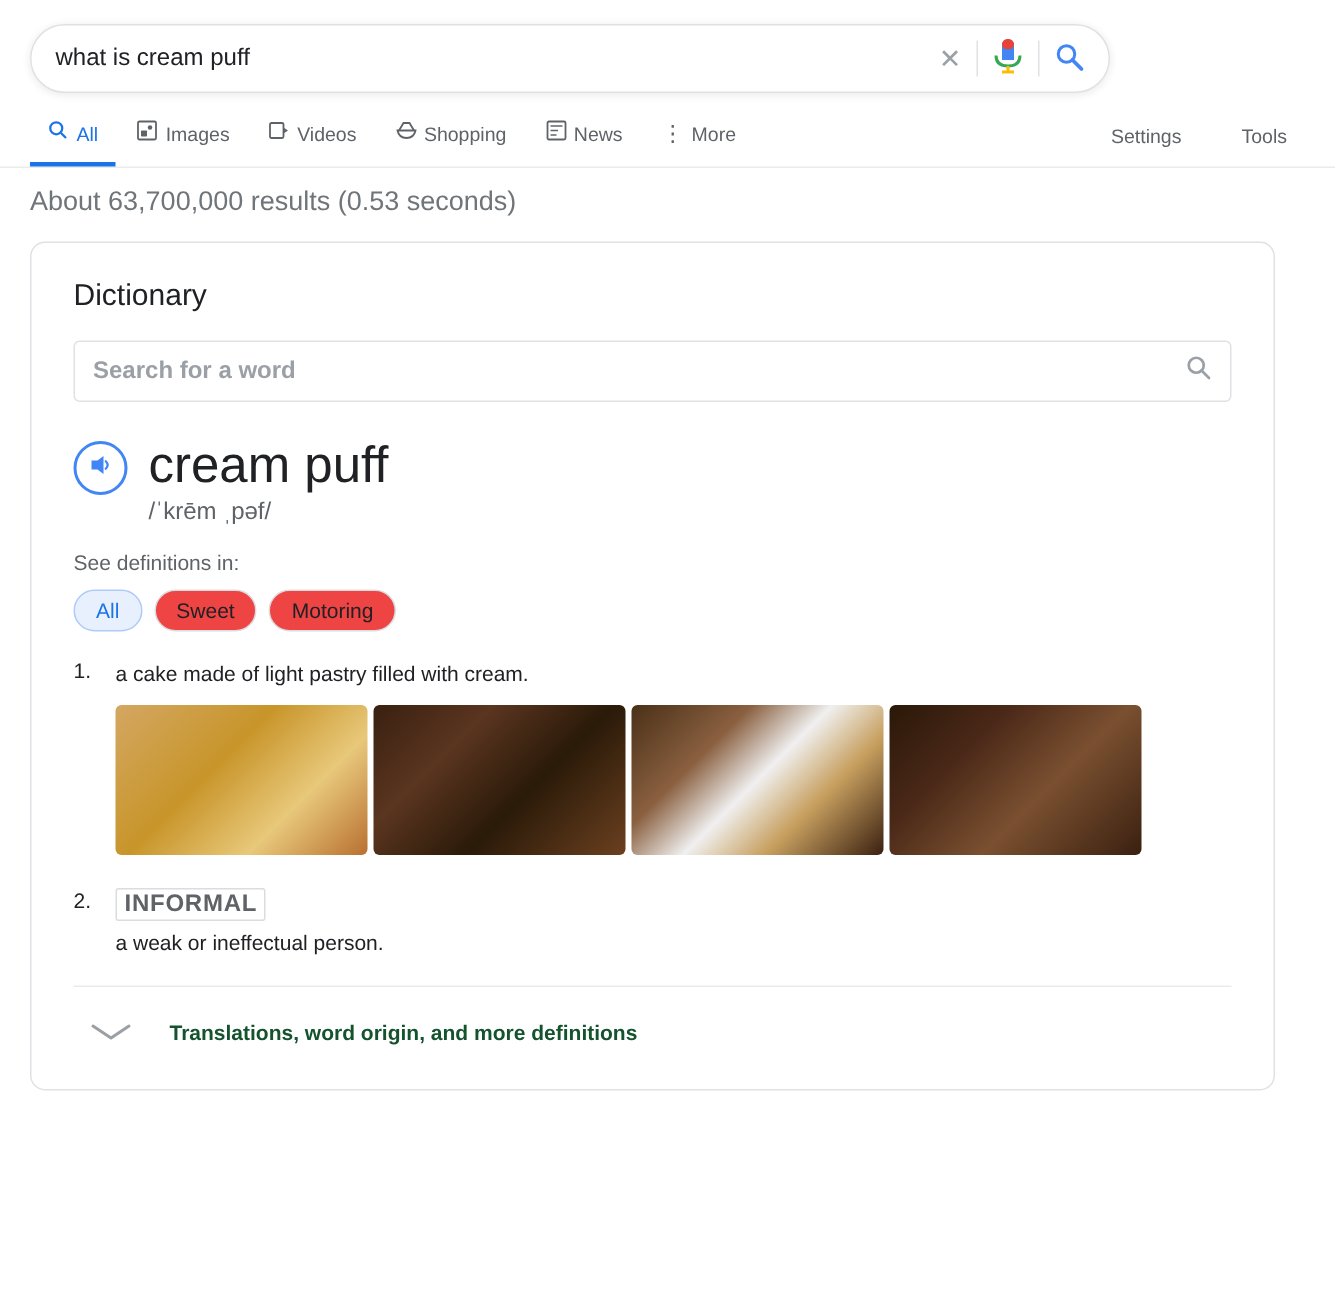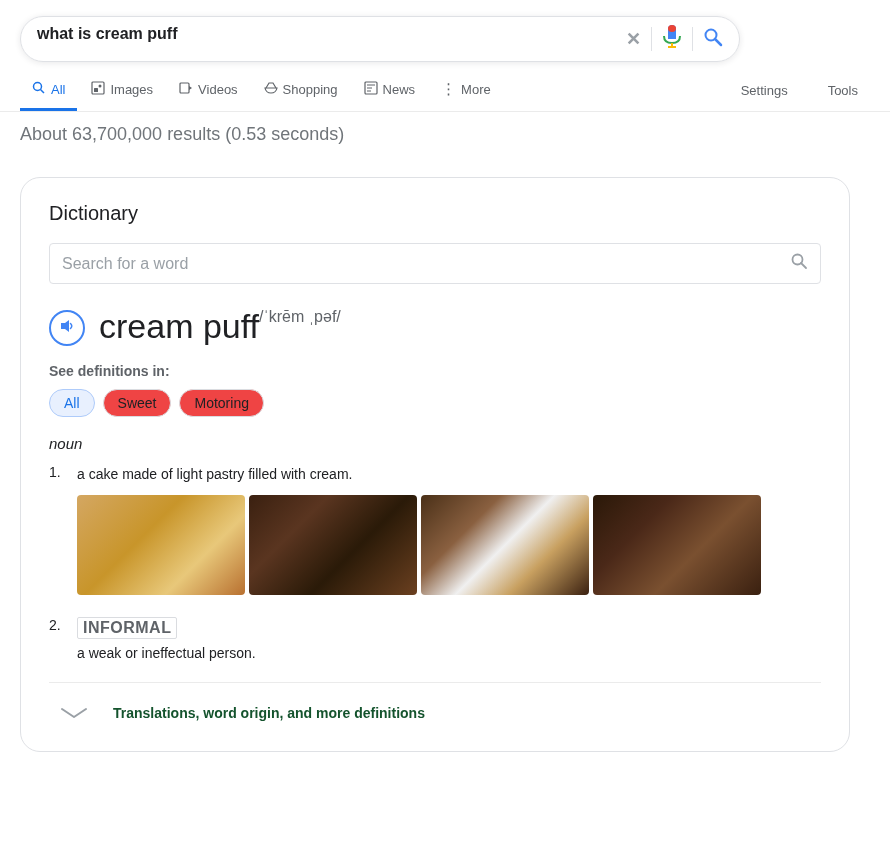--- a/index.html
+++ b/index.html
@@ -12,29 +12,28 @@
 
     
     .search-bar-container {
       padding: 16px 20px 0 20px;
       display: flex;
       align-items: center;
       gap: 10px;
     }
     .search-bar {
       display: flex;
-      align-items: flex-start;
+      align-items: center;
       border: 1px solid #dfe1e5;
       border-radius: 24px;
       padding: 8px 16px;
       flex: 1;
       max-width: 720px;
       height: 46px;
       box-shadow: 0 1px 6px rgba(32,33,36,.1);
-      font-weight: bold;
     }
     .search-input-text {
       flex: 1;
       font-size: 16px;
       color: #202124;
       outline: none;
       border: none;
     }
     .search-bar-icons {
       display: flex;
@@ -95,23 +94,23 @@
 
     
     .results-count {
       padding: 12px 20px 8px 20px;
       font-size: 18px;
       color: #70757a;
     }
 
     
     .dictionary-card {
-      margin: 24px 20px;
+      margin: 8px 20px;
       border: 1px solid #dfe1e5;
-      border-radius: 20px;
+      border-radius: 10px;
       padding: 24px 28px;
       max-width: 830px;
     }
     .dict-title {
       font-size: 20px;
       font-weight: 400;
       margin-bottom: 18px;
       color: #202124;
     }
 
@@ -155,40 +154,39 @@
       cursor: pointer;
       flex-shrink: 0;
       margin-top: 4px;
     }
     .speaker-icon {
       color: #4285f4;
       font-size: 16px;
     }
     .word-main {
       display: flex;
-      flex-direction: row;
+      flex-direction: column;
     }
     .word-headword {
       font-size: 34px;
       font-weight: 400;
       color: #202124;
       line-height: 1.2;
     }
     .word-pronunciation {
       font-size: 16px;
       color: #5f6368;
       margin-top: 2px;
     }
 
     
     .see-defs {
       font-size: 14px;
       color: #5f6368;
       margin: 16px 0 10px 0;
-      font-weight: bold;
     }
     .def-tags {
       display: flex;
       gap: 8px;
       margin-bottom: 18px;
     }
     .def-tag {
       border: 1px solid #dadce0;
       border-radius: 16px;
       padding: 5px 14px;
@@ -392,21 +390,21 @@
     <button class="nav-right-btn">Tools</button>
   </div>
 </div>
 
 <div class="results-count">About 63,700,000 results (0.53 seconds)</div>
 
 <div class="dictionary-card">
   <div class="dict-title">Dictionary</div>
 
   <div class="word-search-box">
-    <span class="word-search-input" style="color:#9aa0a6;">Search for a word</span>
+    <span class="word-search-input" style="color:#9aa0a6;font-weight:bold;">Search for a word</span>
     <span class="word-search-icon">
       <svg width="18" height="18" viewBox="0 0 18 18" fill="none">
         <circle cx="7.5" cy="7.5" r="5" stroke="#9aa0a6" stroke-width="1.8" fill="none"></circle>
         <line x1="11" y1="11" x2="16" y2="16" stroke="#9aa0a6" stroke-width="1.8" stroke-linecap="round"></line>
       </svg>
     </span>
   </div>
 
   <div class="word-entry">
     <button class="speaker-btn">
@@ -423,21 +421,20 @@
     </div>
   </div>
 
   <div class="see-defs">See definitions in:</div>
   <div class="def-tags">
     <button class="def-tag active">All</button>
     <button class="def-tag">Sweet</button>
     <button class="def-tag">Motoring</button>
   </div>
 
-  <div class="pos">noun</div>
 
   <ol class="definitions-list">
 
     <li class="def-item">
       <span class="def-num">1.</span>
       <div class="def-content">
         <div class="def-text">
           <span>a cake made of light pastry filled with cream.</span>
         </div>
 

